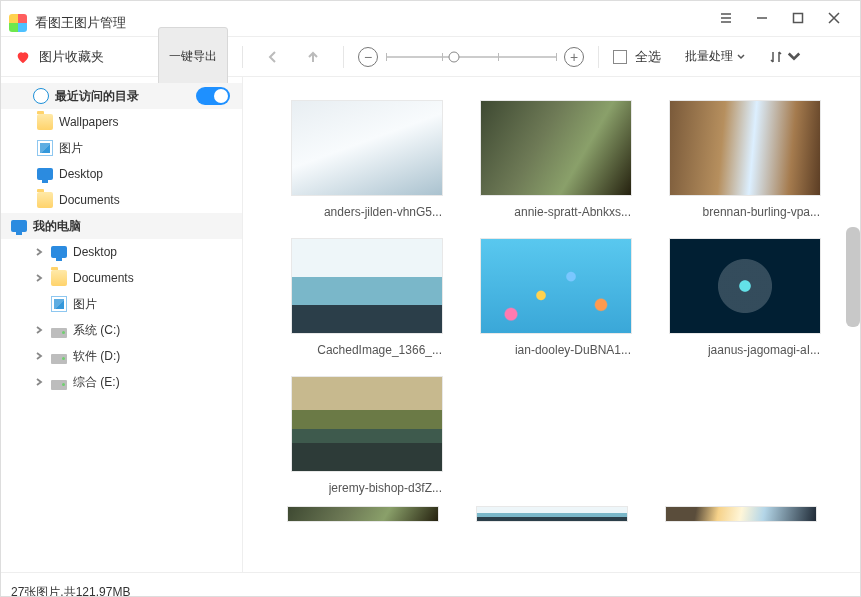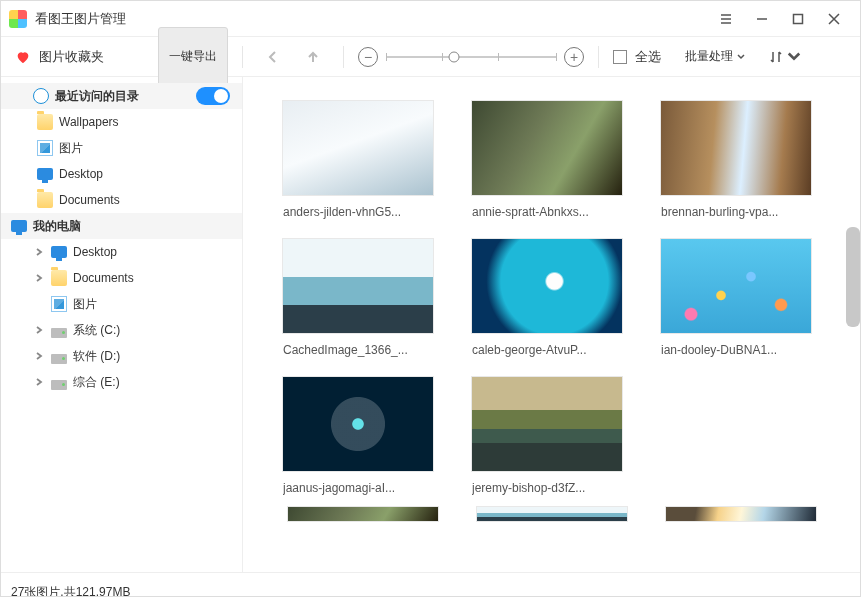--- a/index.html
+++ b/index.html
@@ -1,17 +1,17 @@
 <!DOCTYPE html>
 <html><head>
 <meta charset="utf-8">
 <style>
 *{box-sizing:border-box;margin:0;padding:0;font-family:"Microsoft YaHei","Segoe UI",sans-serif;font-size:12px;color:#333;}
 body{background:#fff;width:861px;height:597px;overflow:hidden;border:1px solid #ddd;position:relative;}
-.titlebar{height:36px;display:flex;align-items:center;padding:17px 8px;border-bottom:1px solid #eee;}
+.titlebar{height:36px;display:flex;align-items:flex-end;padding:4px 8px;border-bottom:1px solid #eee;}
 .app-icon{width:18px;height:18px;border-radius:3px;background:conic-gradient(#ff5e5e 0 25%,#4ec1ff 0 50%,#6ee84e 0 75%,#ffd24e 0 100%);margin-right:8px;}
 .title{flex:0 0 auto;font-size:13px;}
 .titlebar-spacer{flex:1;}
 .tbtn{width:36px;height:28px;display:flex;align-items:center;justify-content:center;color:#555;}
 .tbtn svg{width:12px;height:12px;stroke:#555;stroke-width:1.5;fill:none;}
 .toolbar{height:40px;display:flex;align-items:center;padding:0 14px;border-bottom:1px solid #eee;gap:8px;}
 .heart{width:16px;height:16px;color:#ff3b3b;}
 .fav-label{font-size:13px;margin-right:8px;}
 .pillbtn{background:#ececec;border:1px solid #d8d8d8;border-radius:3px;padding:20px 10px;font-size:12px;cursor:pointer;}
 .divider{width:1px;height:22px;background:#e6e6e6;margin:0 6px;}
@@ -44,21 +44,21 @@
 .fico.folder::before{content:"";position:absolute;top:-3px;left:0;width:7px;height:3px;background:#ffd36b;border-radius:1px 1px 0 0;}
 .fico.pic{background:#fff;border:1px solid #8ec7f0;position:relative;}
 .fico.pic::after{content:"";position:absolute;inset:2px;background:linear-gradient(135deg,#5dade2 60%,#3498db 60%);}
 .fico.monitor{background:#2b8be0;border-radius:2px;height:12px;position:relative;}
 .fico.monitor::after{content:"";position:absolute;left:5px;bottom:-3px;width:6px;height:3px;background:#2b8be0;}
 .fico.drive{background:#bdbdbd;height:10px;border-radius:1px;position:relative;top:3px;}
 .fico.drive::after{content:"";position:absolute;right:2px;top:3px;width:3px;height:3px;background:#6fcf6f;border-radius:50%;}
 .fico.clock{border:1.5px solid #1e90d8;border-radius:50%;background:#fff;}
 .content{flex:1;position:relative;overflow:hidden;}
 .grid{display:grid;grid-template-columns:repeat(3,1fr);gap:20px 30px;padding:24px 40px 10px 40px;}
-.thumb{display:flex;flex-direction:column;align-items:flex-start;gap:10px;}
+.thumb{display:flex;flex-direction:column;align-items:flex-end;gap:10px;}
 .tbox{width:150px;height:94px;box-shadow:0 0 0 1px #e8e8e8;}
 .tcap{font-size:12px;color:#555;text-align:center;max-width:160px;white-space:nowrap;overflow:hidden;text-overflow:ellipsis;}
 .t0{background:linear-gradient(160deg,#e8eef2 0%,#f8fbfd 45%,#aac2cf 100%);}
 .t1{background:linear-gradient(120deg,#3e4932 0%,#6e7a56 40%,#8aa06a 65%,#25210f 100%);}
 .t2{background:linear-gradient(95deg,#7a5a3a 0%,#b68f5e 35%,#dcefff 55%,#a57b4e 80%,#5b3d24 100%);}
 .t3{background:linear-gradient(180deg,#eef6f9 0 40%,#7ab7c9 40% 70%,#2b3e49 70%);}
 .t4{background:radial-gradient(circle at 55% 45%,#fdfdfd 0 8%,#1eb8d8 10% 55%,#04335f 70%);}
 .t5{background:linear-gradient(100deg,#5a4d3b 0 20%,#f6d28a 35%,#fff6d8 50%,#b4d6e8 65%,#1f2a36 100%);}
 .t6{background:radial-gradient(circle at 20% 80%,#ff7ab0 0 4%,transparent 5%),radial-gradient(circle at 40% 60%,#ffd24e 0 4%,transparent 5%),radial-gradient(circle at 60% 40%,#7ac7ff 0 4%,transparent 5%),radial-gradient(circle at 80% 70%,#ff9a4e 0 4%,transparent 5%),linear-gradient(#59c8ef,#3aa7d8);}
 .t7{background:radial-gradient(circle at 50% 50%,#63e1e8 0 6%,transparent 7%),radial-gradient(circle at 50% 50%,rgba(255,255,255,0.2) 0 30%,transparent 31%),#011f33;}
@@ -242,24 +242,20 @@
         </div>
       <div class="thumb">
           <div class="tbox t2"></div>
           <div class="tcap">brennan-burling-vpa...</div>
         </div>
       <div class="thumb">
           <div class="tbox t3"></div>
           <div class="tcap">CachedImage_1366_...</div>
         </div>
       <div class="thumb">
-          <div class="tbox t4"></div>
-          <div class="tcap">caleb-george-AtvuP...</div>
-        </div>
-      <div class="thumb">
           <div class="tbox t6"></div>
           <div class="tcap">ian-dooley-DuBNA1...</div>
         </div>
       <div class="thumb">
           <div class="tbox t7"></div>
           <div class="tcap">jaanus-jagomagi-aI...</div>
         </div>
       <div class="thumb">
           <div class="tbox t8"></div>
           <div class="tcap">jeremy-bishop-d3fZ...</div>

